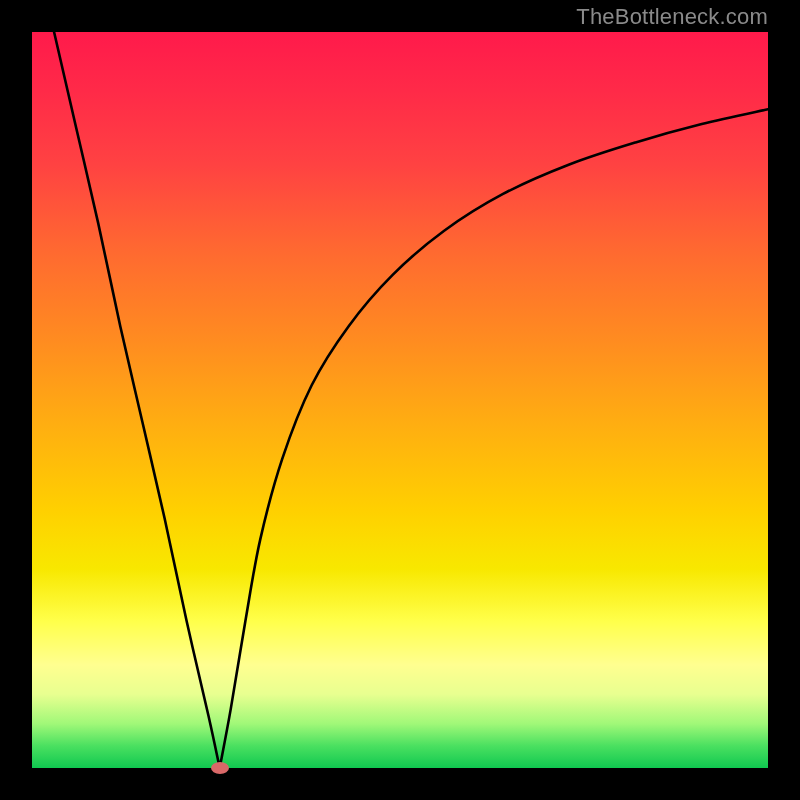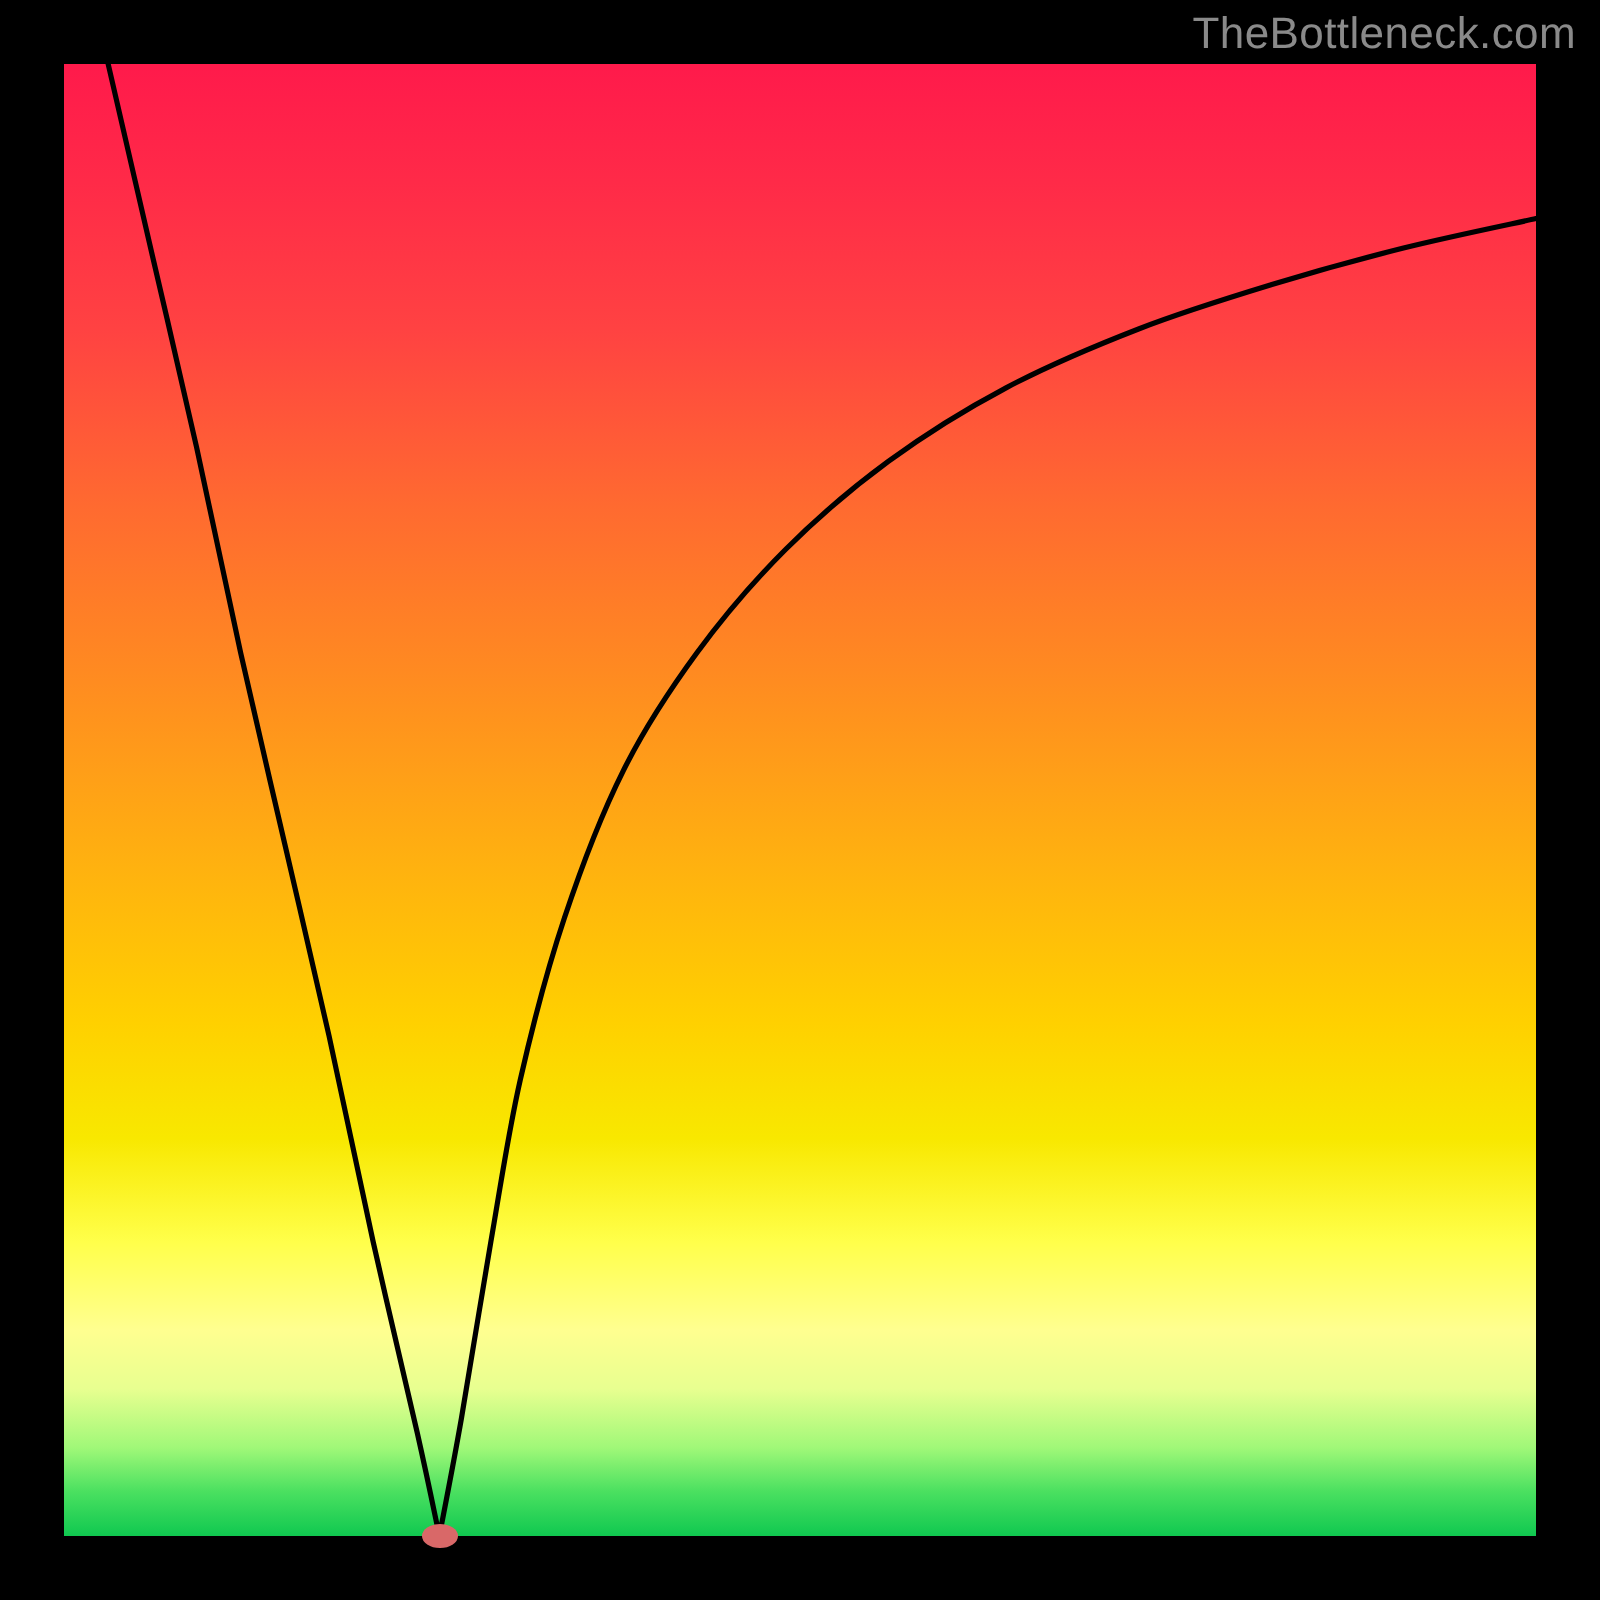--- a/index.html
+++ b/index.html
@@ -39,21 +39,21 @@
       #ffff90 86%,
       #e8ff90 90%,
       #a0f878 94%,
       #4ae060 97%,
       #10c850 100%
     );
   }
   .watermark {
     position: absolute;
     top: 4px;
-    right: 12px;
+    right: 32px;
     color: #8a8a8a;
     font-size: 22px;
     font-weight: 500;
     letter-spacing: 0.2px;
     user-select: none;
   }
   svg.curve {
     position: absolute;
     top: 32px;
     left: 32px;

